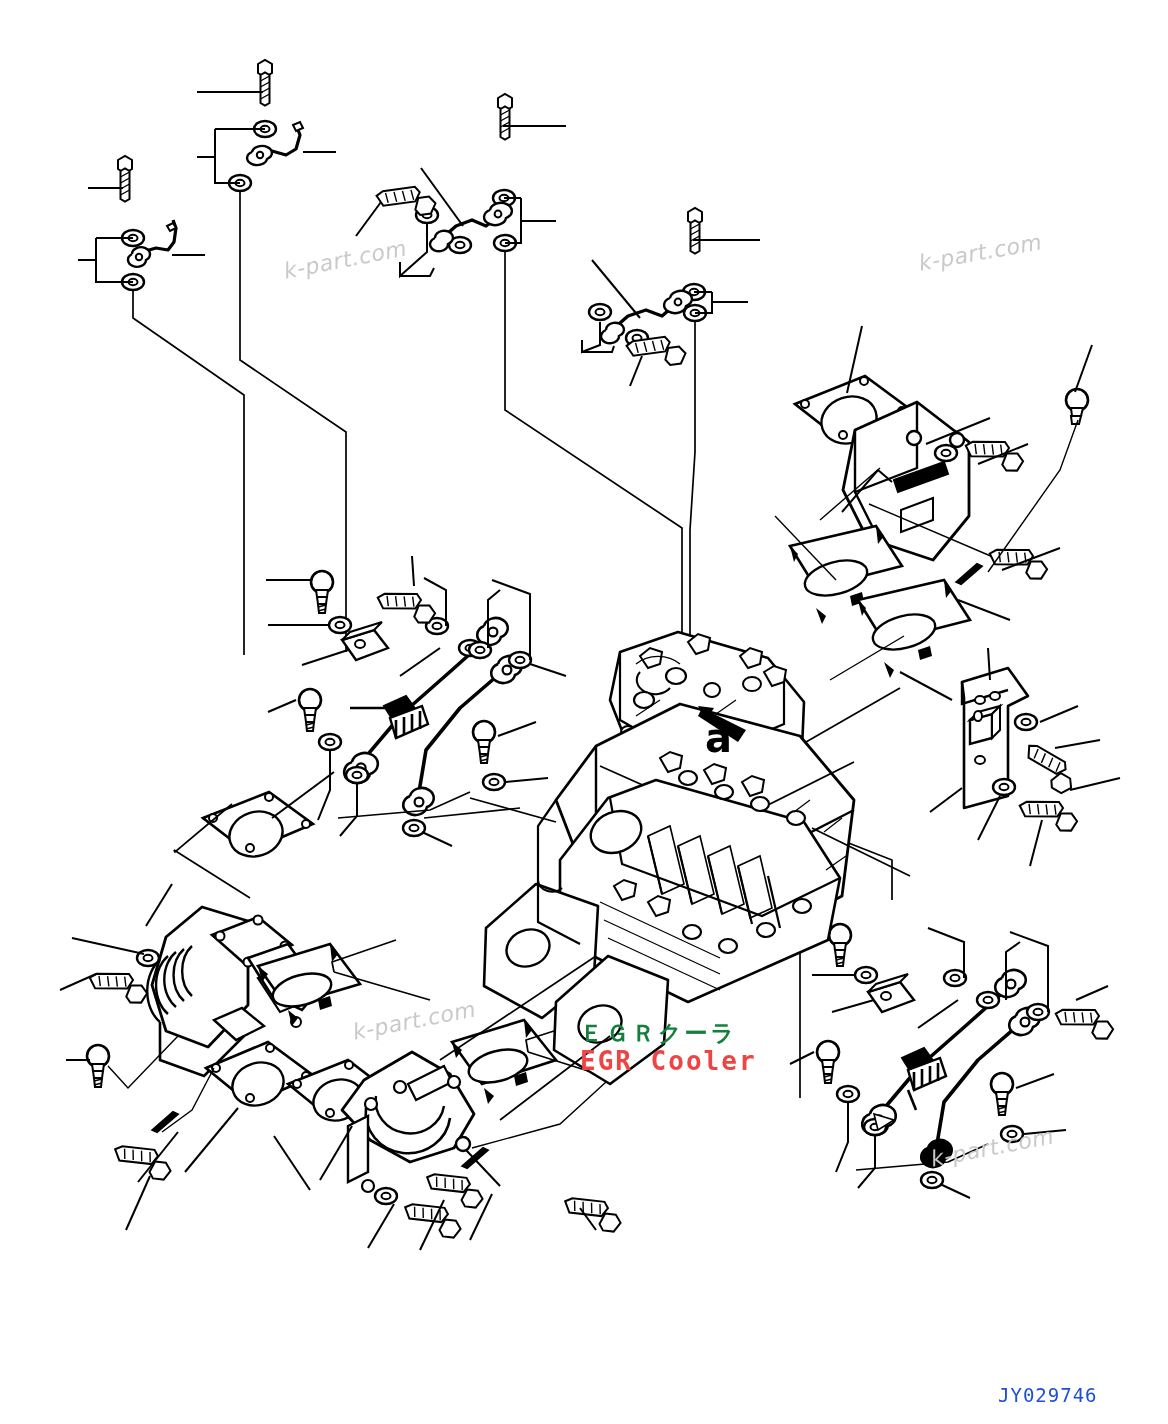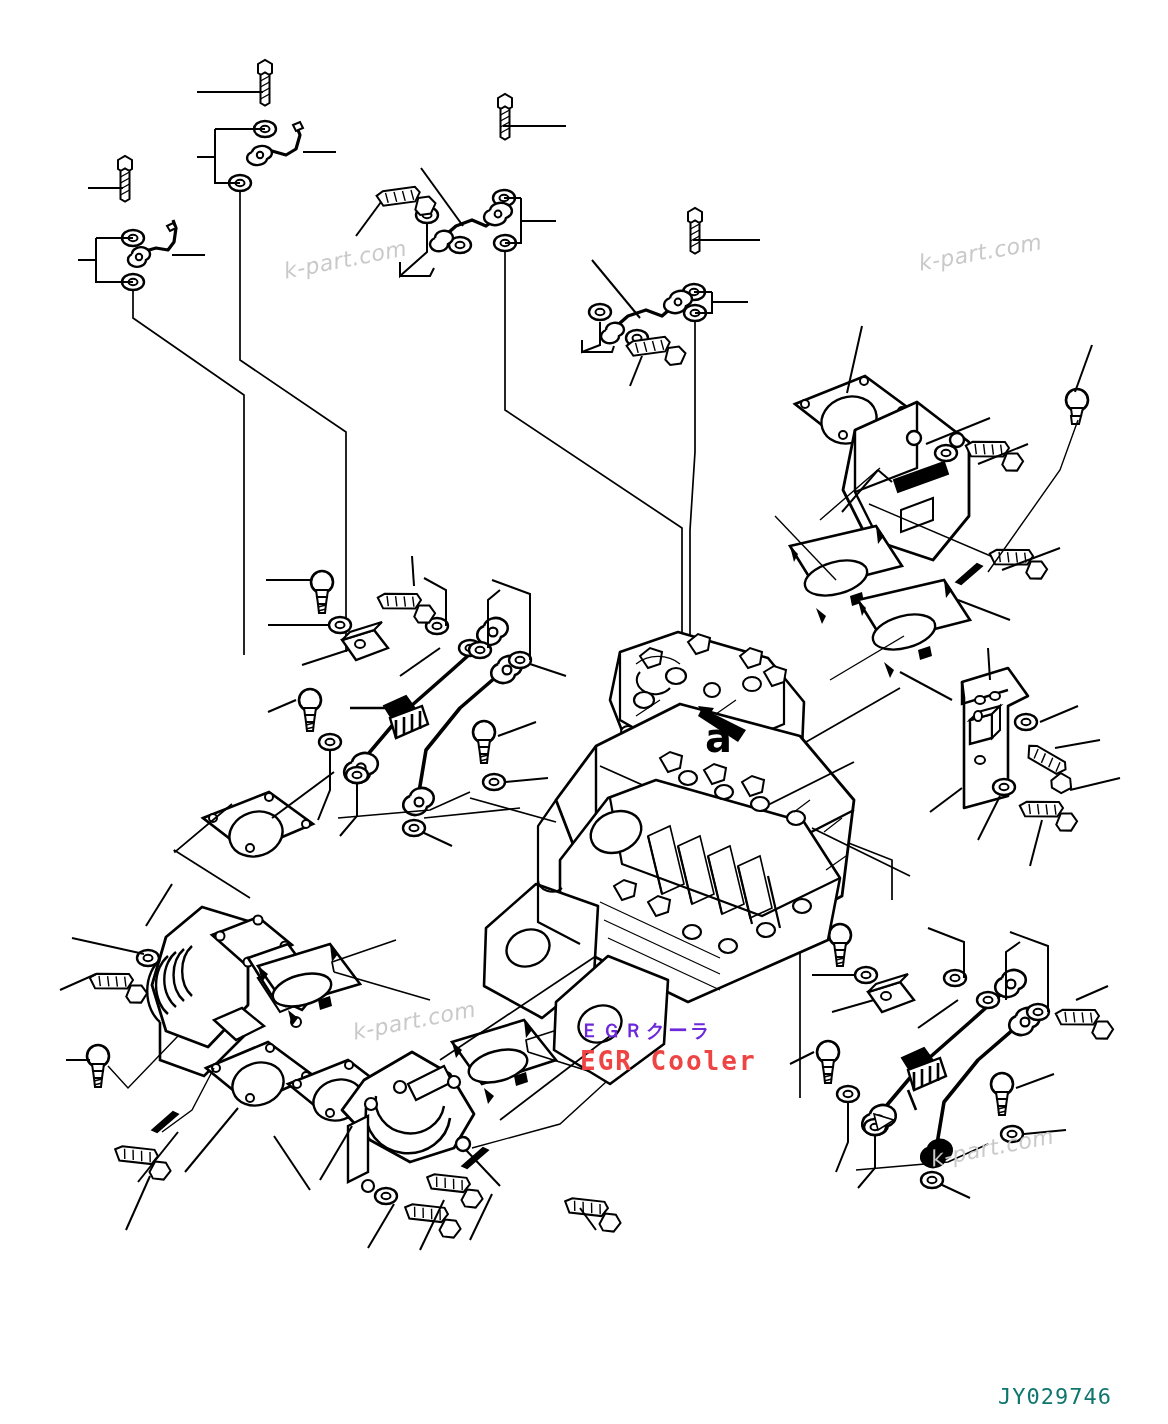--- a/index.html
+++ b/index.html
@@ -5,25 +5,25 @@
 <style>
   html,body{margin:0;padding:0;background:#ffffff;}
   body{width:1168px;height:1424px;position:relative;overflow:hidden;
        font-family:"DejaVu Sans Mono","Liberation Mono",monospace;color:#000;}
   #sheet{position:absolute;left:0;top:0;width:1168px;height:1424px;background:#fff;}
   svg.layer{position:absolute;left:0;top:0;width:1168px;height:1424px;}
   .wm{position:absolute;color:#c9c9c9;font-family:"DejaVu Sans","Liberation Sans",sans-serif;
       font-style:italic;font-size:22px;white-space:nowrap;letter-spacing:.5px;
       -webkit-user-select:none;user-select:none;}
   .label-jp{position:absolute;font-family:"DejaVu Sans","Liberation Sans",sans-serif;
-            font-size:19px;letter-spacing:3px;white-space:nowrap;color:#6d28d9;font-weight:600;}
+            font-size:23px;letter-spacing:3px;white-space:nowrap;color:#15803d;font-weight:600;}
   .label-en{position:absolute;font-family:"DejaVu Sans Mono","Liberation Mono",monospace;
             font-size:26px;letter-spacing:2px;white-space:nowrap;color:#ef4444;font-weight:700;}
   .drawno{position:absolute;font-family:"DejaVu Sans Mono","Liberation Mono",monospace;
-          font-size:22px;letter-spacing:1px;color:#0f766e;white-space:nowrap;text-align:center;}
+          font-size:19px;letter-spacing:1px;color:#1d4ed8;white-space:nowrap;text-align:center;}
   .callout-a{position:absolute;font-family:"DejaVu Sans","Liberation Sans",sans-serif;
              font-size:40px;font-weight:bold;color:#000;line-height:1;}
   .fwd-text{font-family:"DejaVu Sans","Liberation Sans",sans-serif;font-size:27px;
             font-weight:700;fill:#000;}
 </style>
 </head>
 <body>
 
 <div id="sheet">
 

